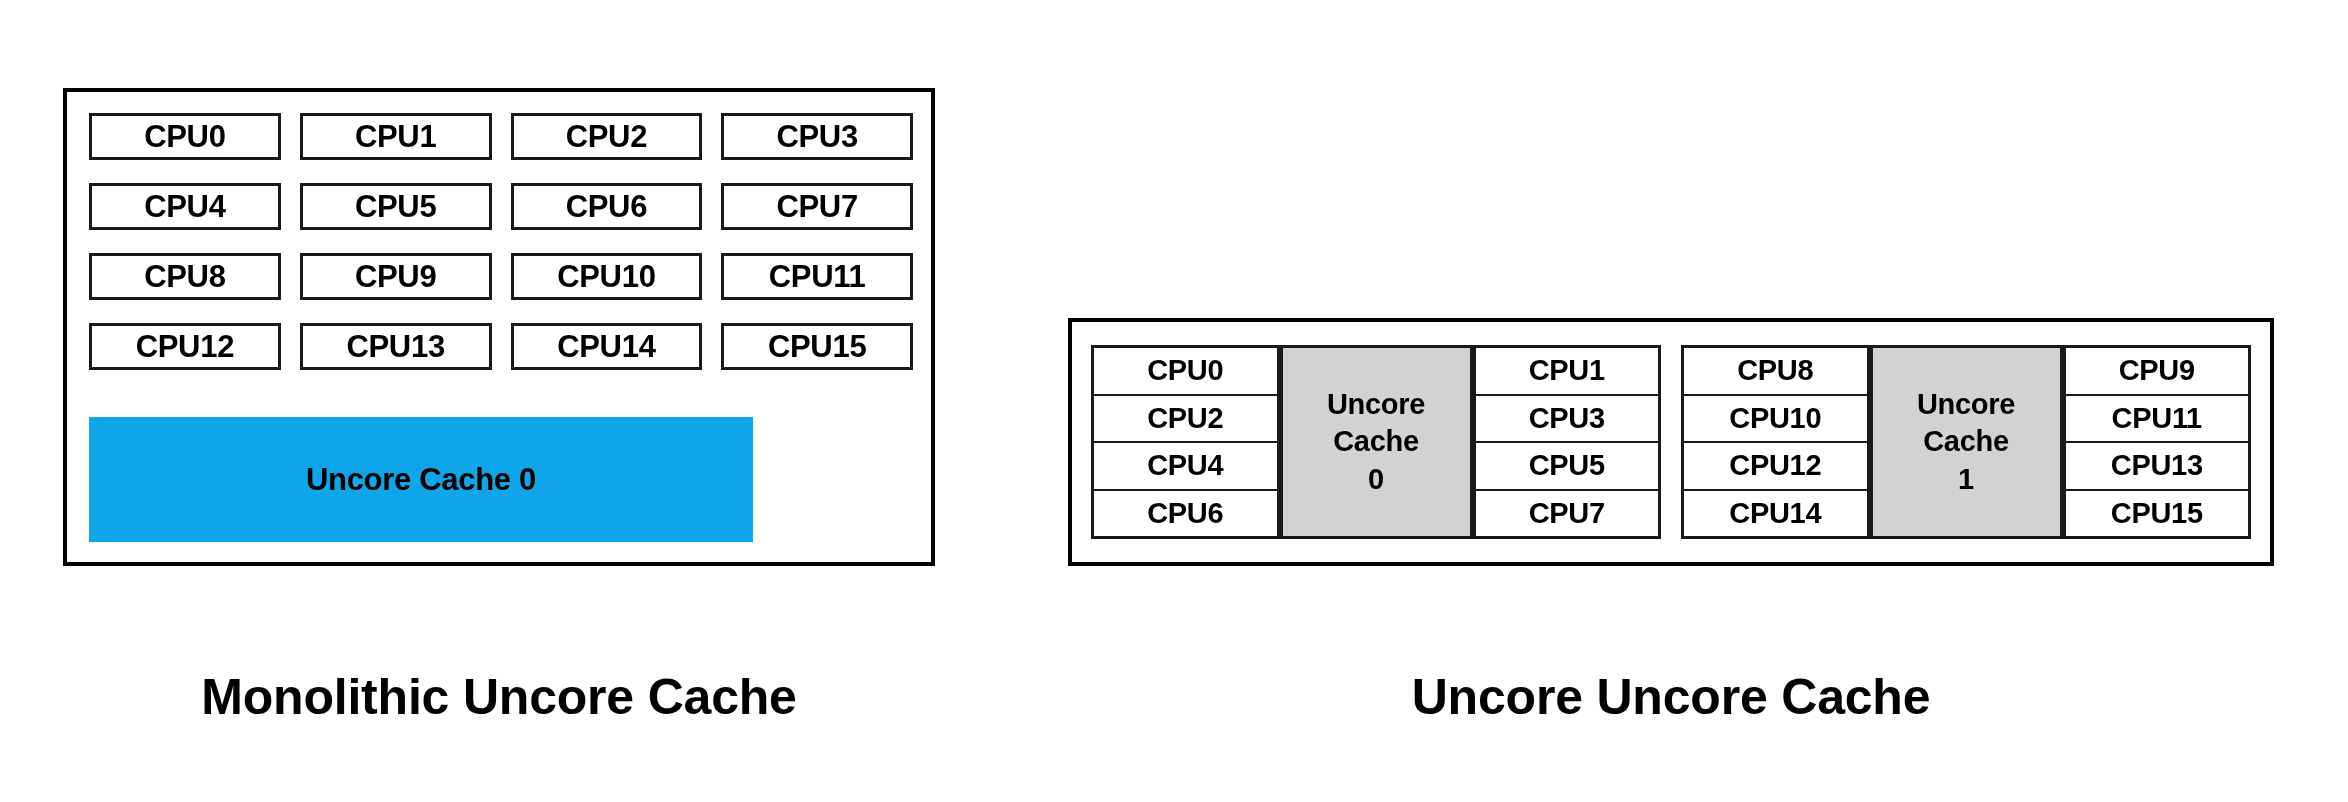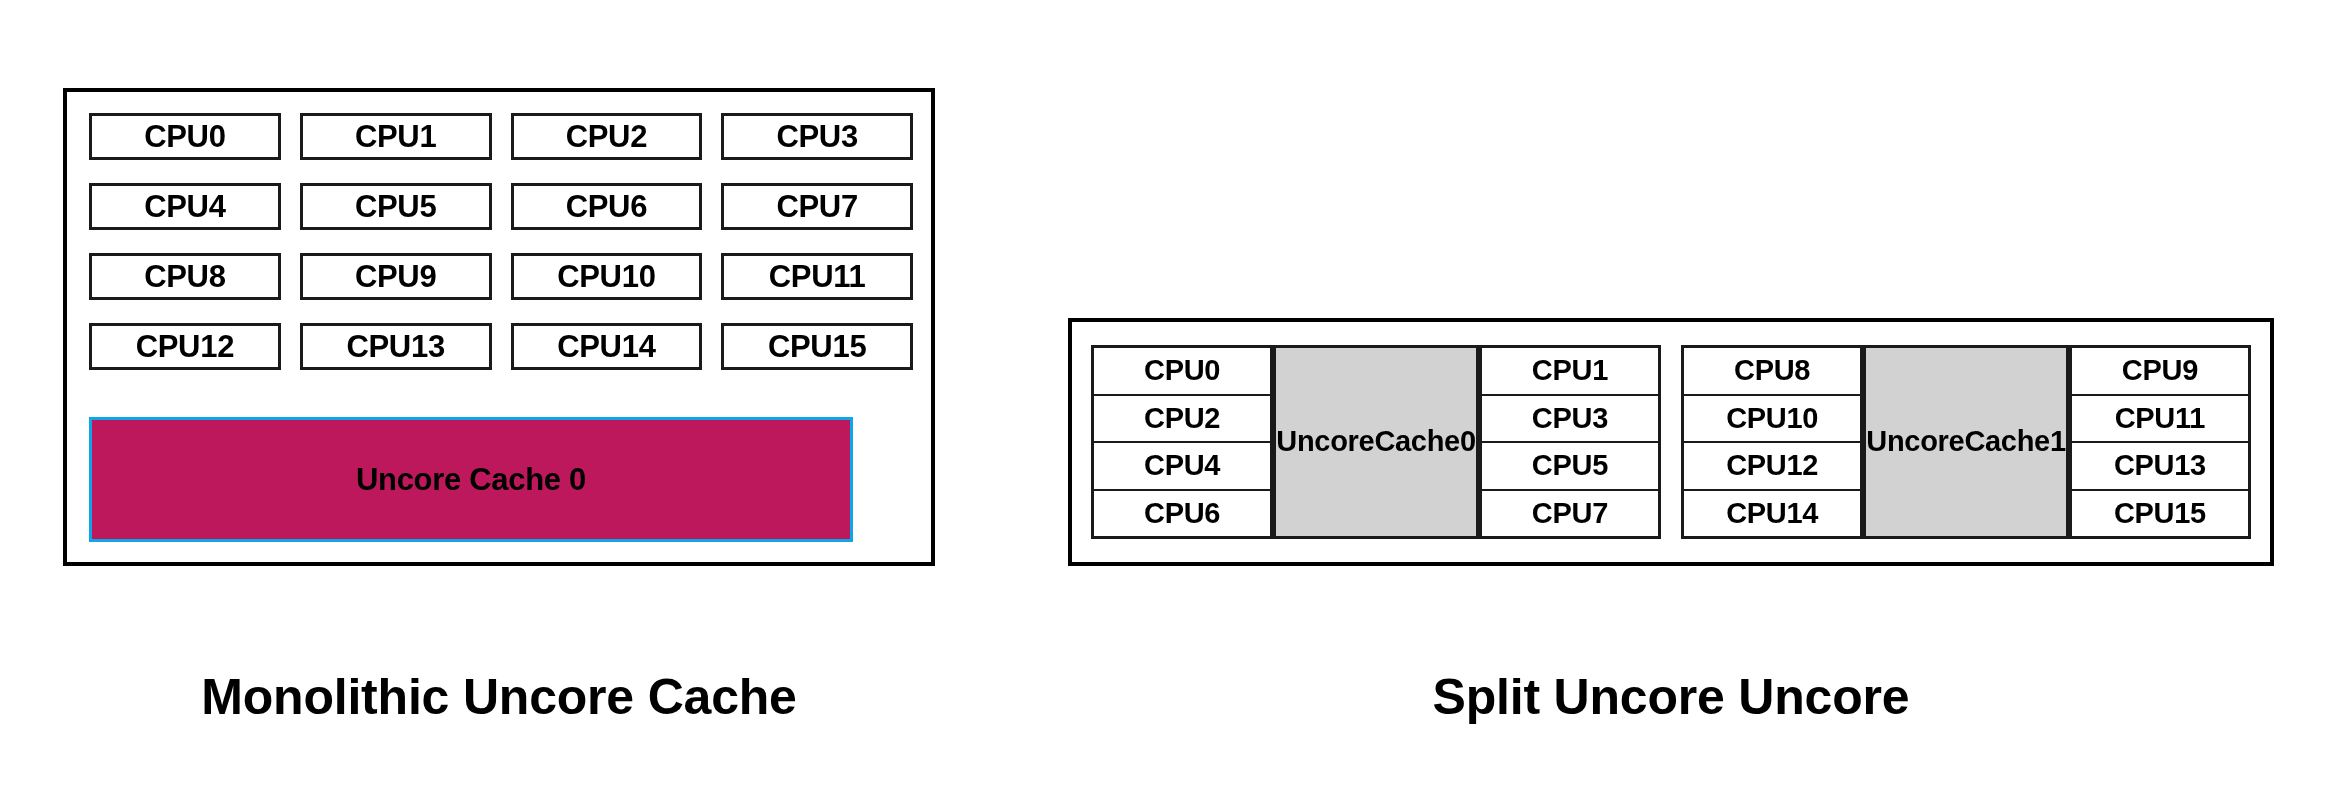--- a/index.html
+++ b/index.html
@@ -77,25 +77,25 @@
     font-weight: bold;
     font-size: 31px;
     color: #000000;
     letter-spacing: -0.3px;
   }
 
   .mono-cache {
     position: absolute;
     left: 22px;
     top: 325px;
-    width: 764px;
+    width: 664px;
     height: 125px;
     box-sizing: border-box;
-    border: 3px solid #0ea5e9;
-    background: #be185d;
+    border: 8px solid #0ea5e9;
+    background: #0ea5e9;
     display: flex;
     align-items: center;
     justify-content: center;
     font-weight: bold;
     font-size: 31px;
     color: #000000;
     letter-spacing: -0.3px;
   }
 
   #monolithic-caption {
@@ -155,21 +155,21 @@
   .cpu-cell:last-child {
     border-bottom: none;
   }
 
   .split-cache {
     flex: 0 0 193px;
     box-sizing: border-box;
     border: 3px solid #1a1a1a;
     background: #d2d2d2;
     display: flex;
-    flex-direction: row;
+    flex-direction: column;
     align-items: center;
     justify-content: center;
     font-weight: bold;
     font-size: 29px;
     line-height: 1.28;
     color: #000000;
     text-align: center;
     letter-spacing: -0.3px;
   }
   .split-cache span { display: block; }
@@ -251,15 +251,15 @@
           <div class="cpu-cell">CPU9</div>
           <div class="cpu-cell">CPU11</div>
           <div class="cpu-cell">CPU13</div>
           <div class="cpu-cell">CPU15</div>
         </div>
       </div>
 
     </div>
   </div>
 
-  <div class="caption" id="split-caption">Split Uncore Uncore</div>
+  <div class="caption" id="split-caption">Uncore Uncore Cache</div>
 
 </div>
 
 </body></html>

